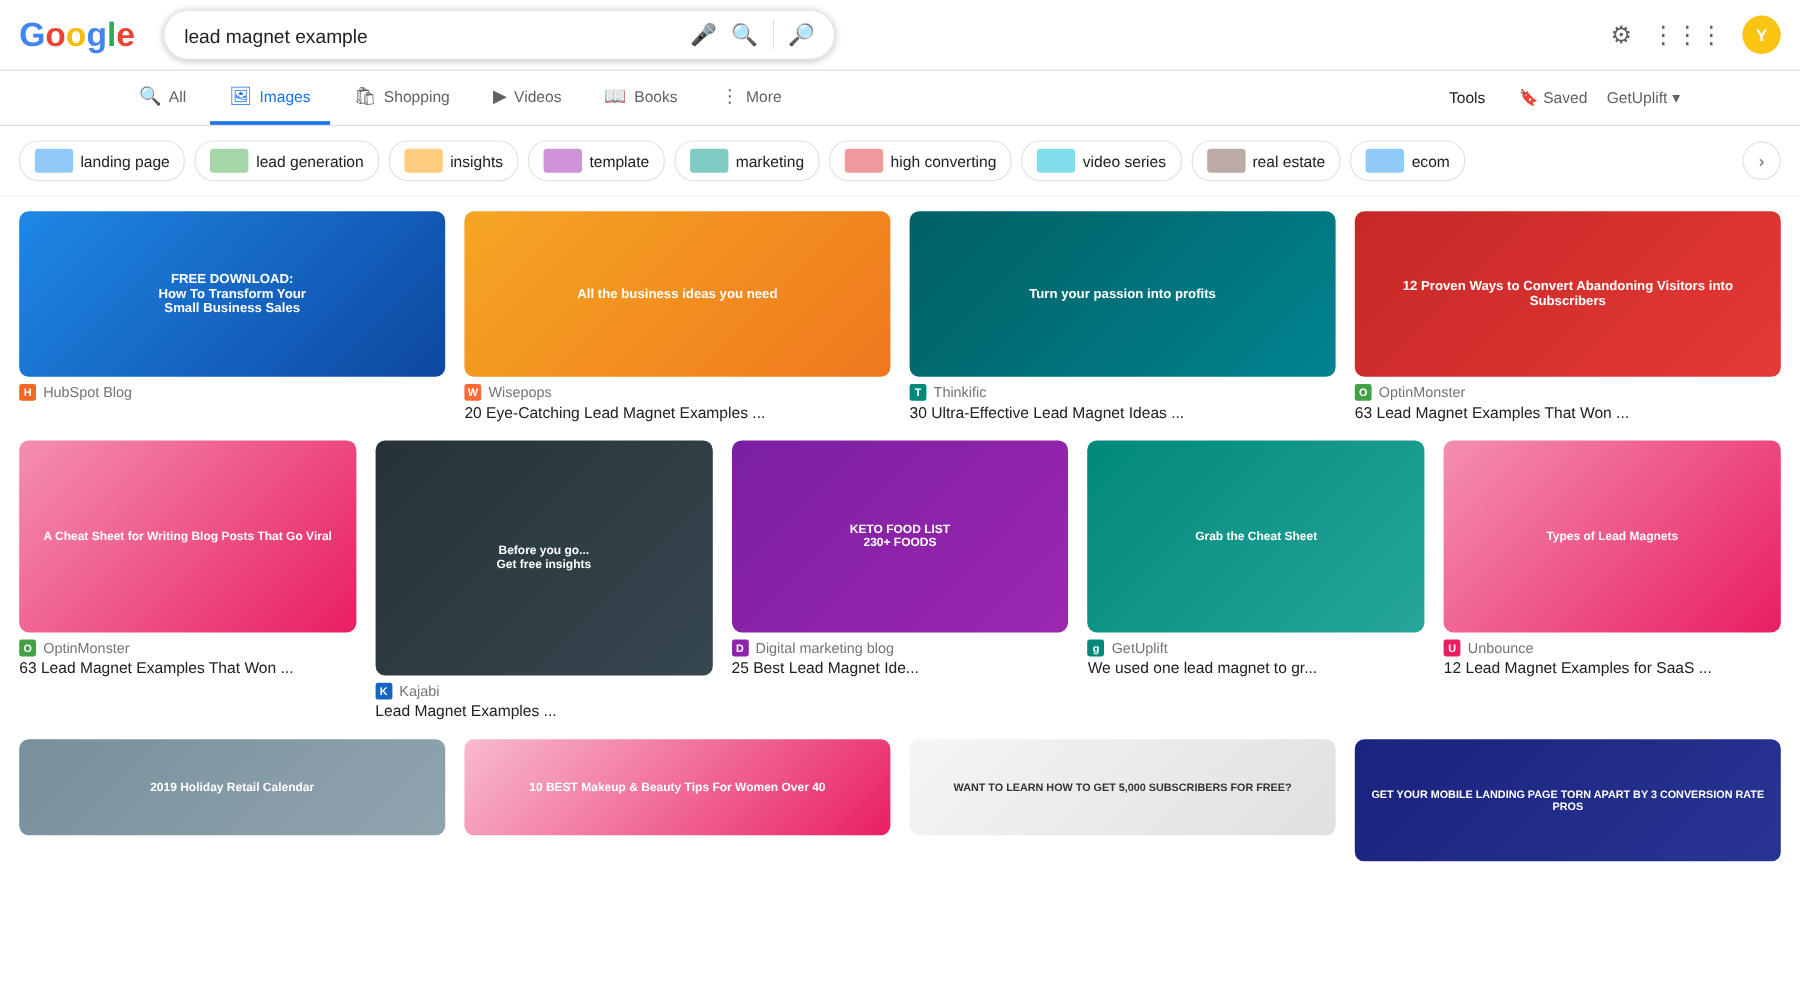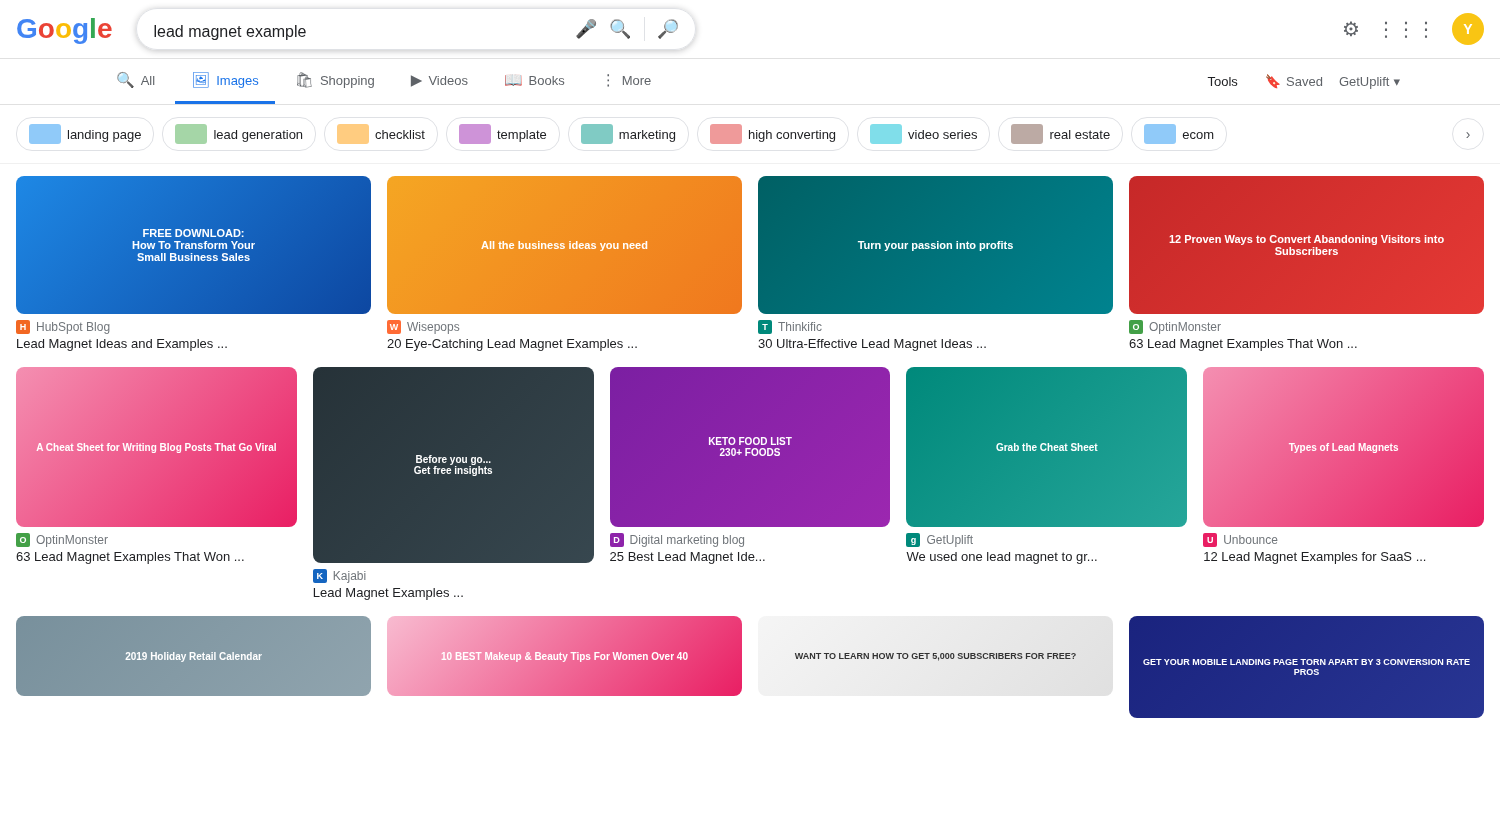--- a/index.html
+++ b/index.html
@@ -137,21 +137,21 @@
     <span>landing page</span>
   </div>
 
   <div class="chip">
     <div class="chip-img-box chip-color-2"></div>
     <span>lead generation</span>
   </div>
 
   <div class="chip">
     <div class="chip-img-box chip-color-3"></div>
-    <span>checklist</span>
+    <span>insights</span>
   </div>
 
   <div class="chip">
     <div class="chip-img-box chip-color-4"></div>
     <span>template</span>
   </div>
 
   <div class="chip">
     <div class="chip-img-box chip-color-5"></div>
     <span>marketing</span>
@@ -183,21 +183,20 @@
 <div style="padding: 12px 16px 0; display: grid; grid-template-columns: repeat(4, 1fr); gap: 16px;">
 
   <div class="image-card">
     <div class="image-thumb thumb-hubspot">
       <div class="thumb-content">FREE DOWNLOAD:<br>How To Transform Your<br>Small Business Sales</div>
     </div>
     <div class="image-source">
       <span class="source-favicon" style="background:#f26722;">H</span>
       <span>HubSpot Blog</span>
     </div>
-    <div class="image-title">Lead Magnet Ideas and Examples ...</div>
   </div>
 
   <div class="image-card">
     <div class="image-thumb thumb-wisepops">
       <div class="thumb-content">All the business ideas you need</div>
     </div>
     <div class="image-source">
       <span class="source-favicon" style="background:#ff6b35;">W</span>
       <span>Wisepops</span>
     </div>

